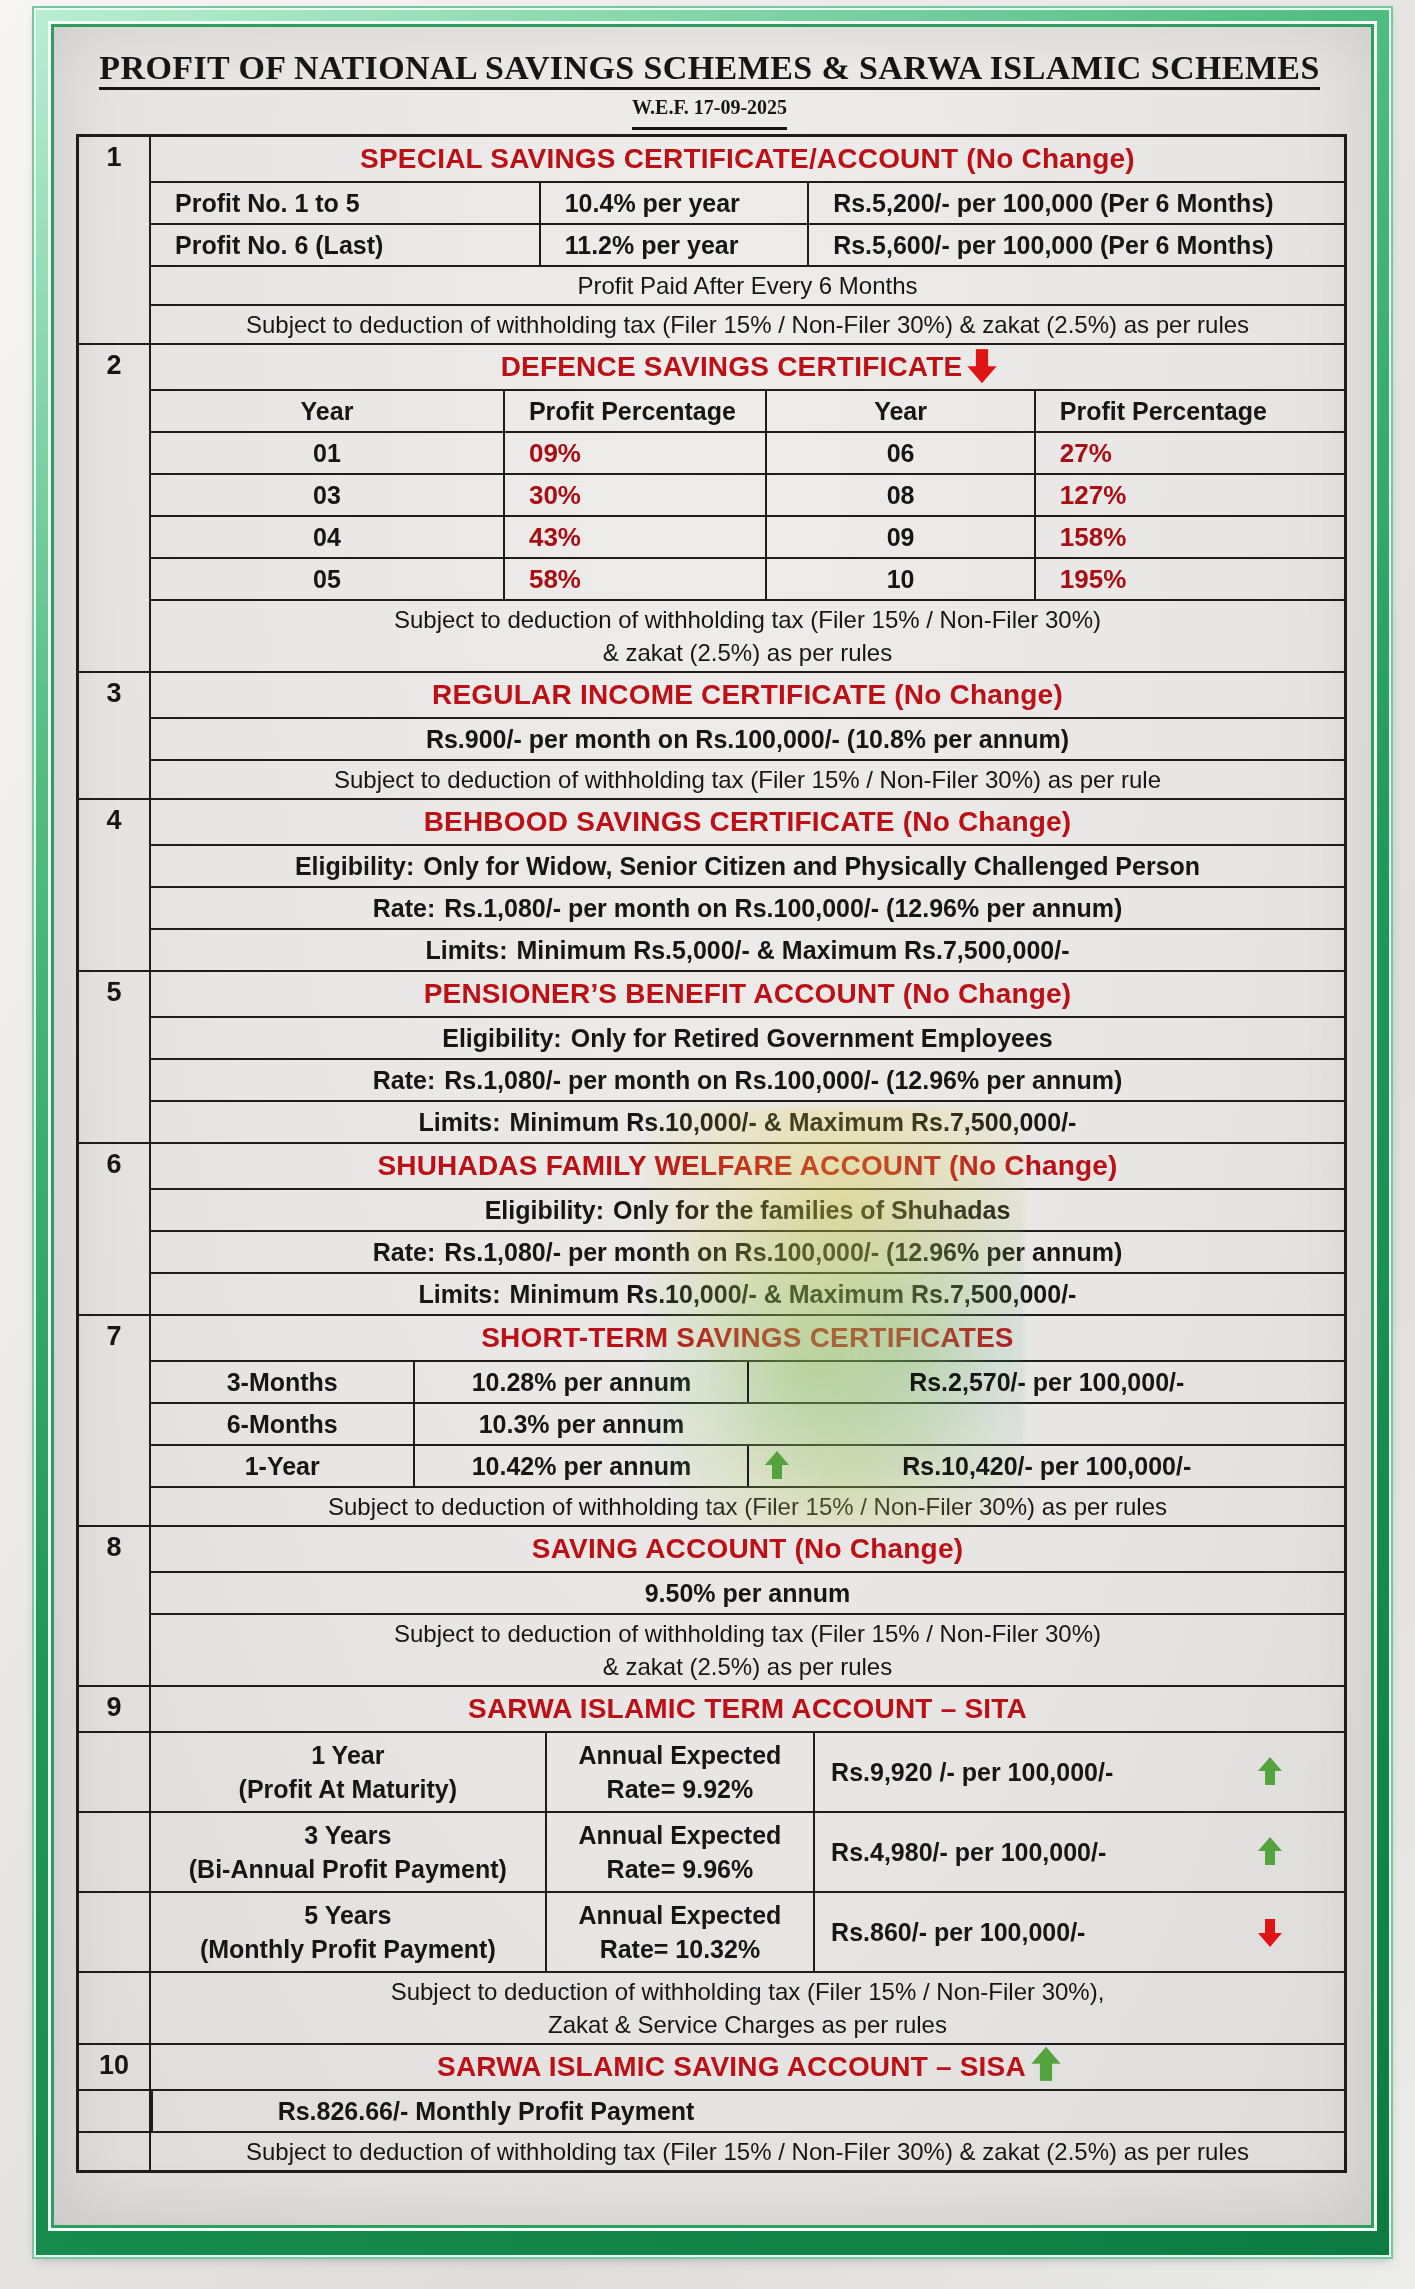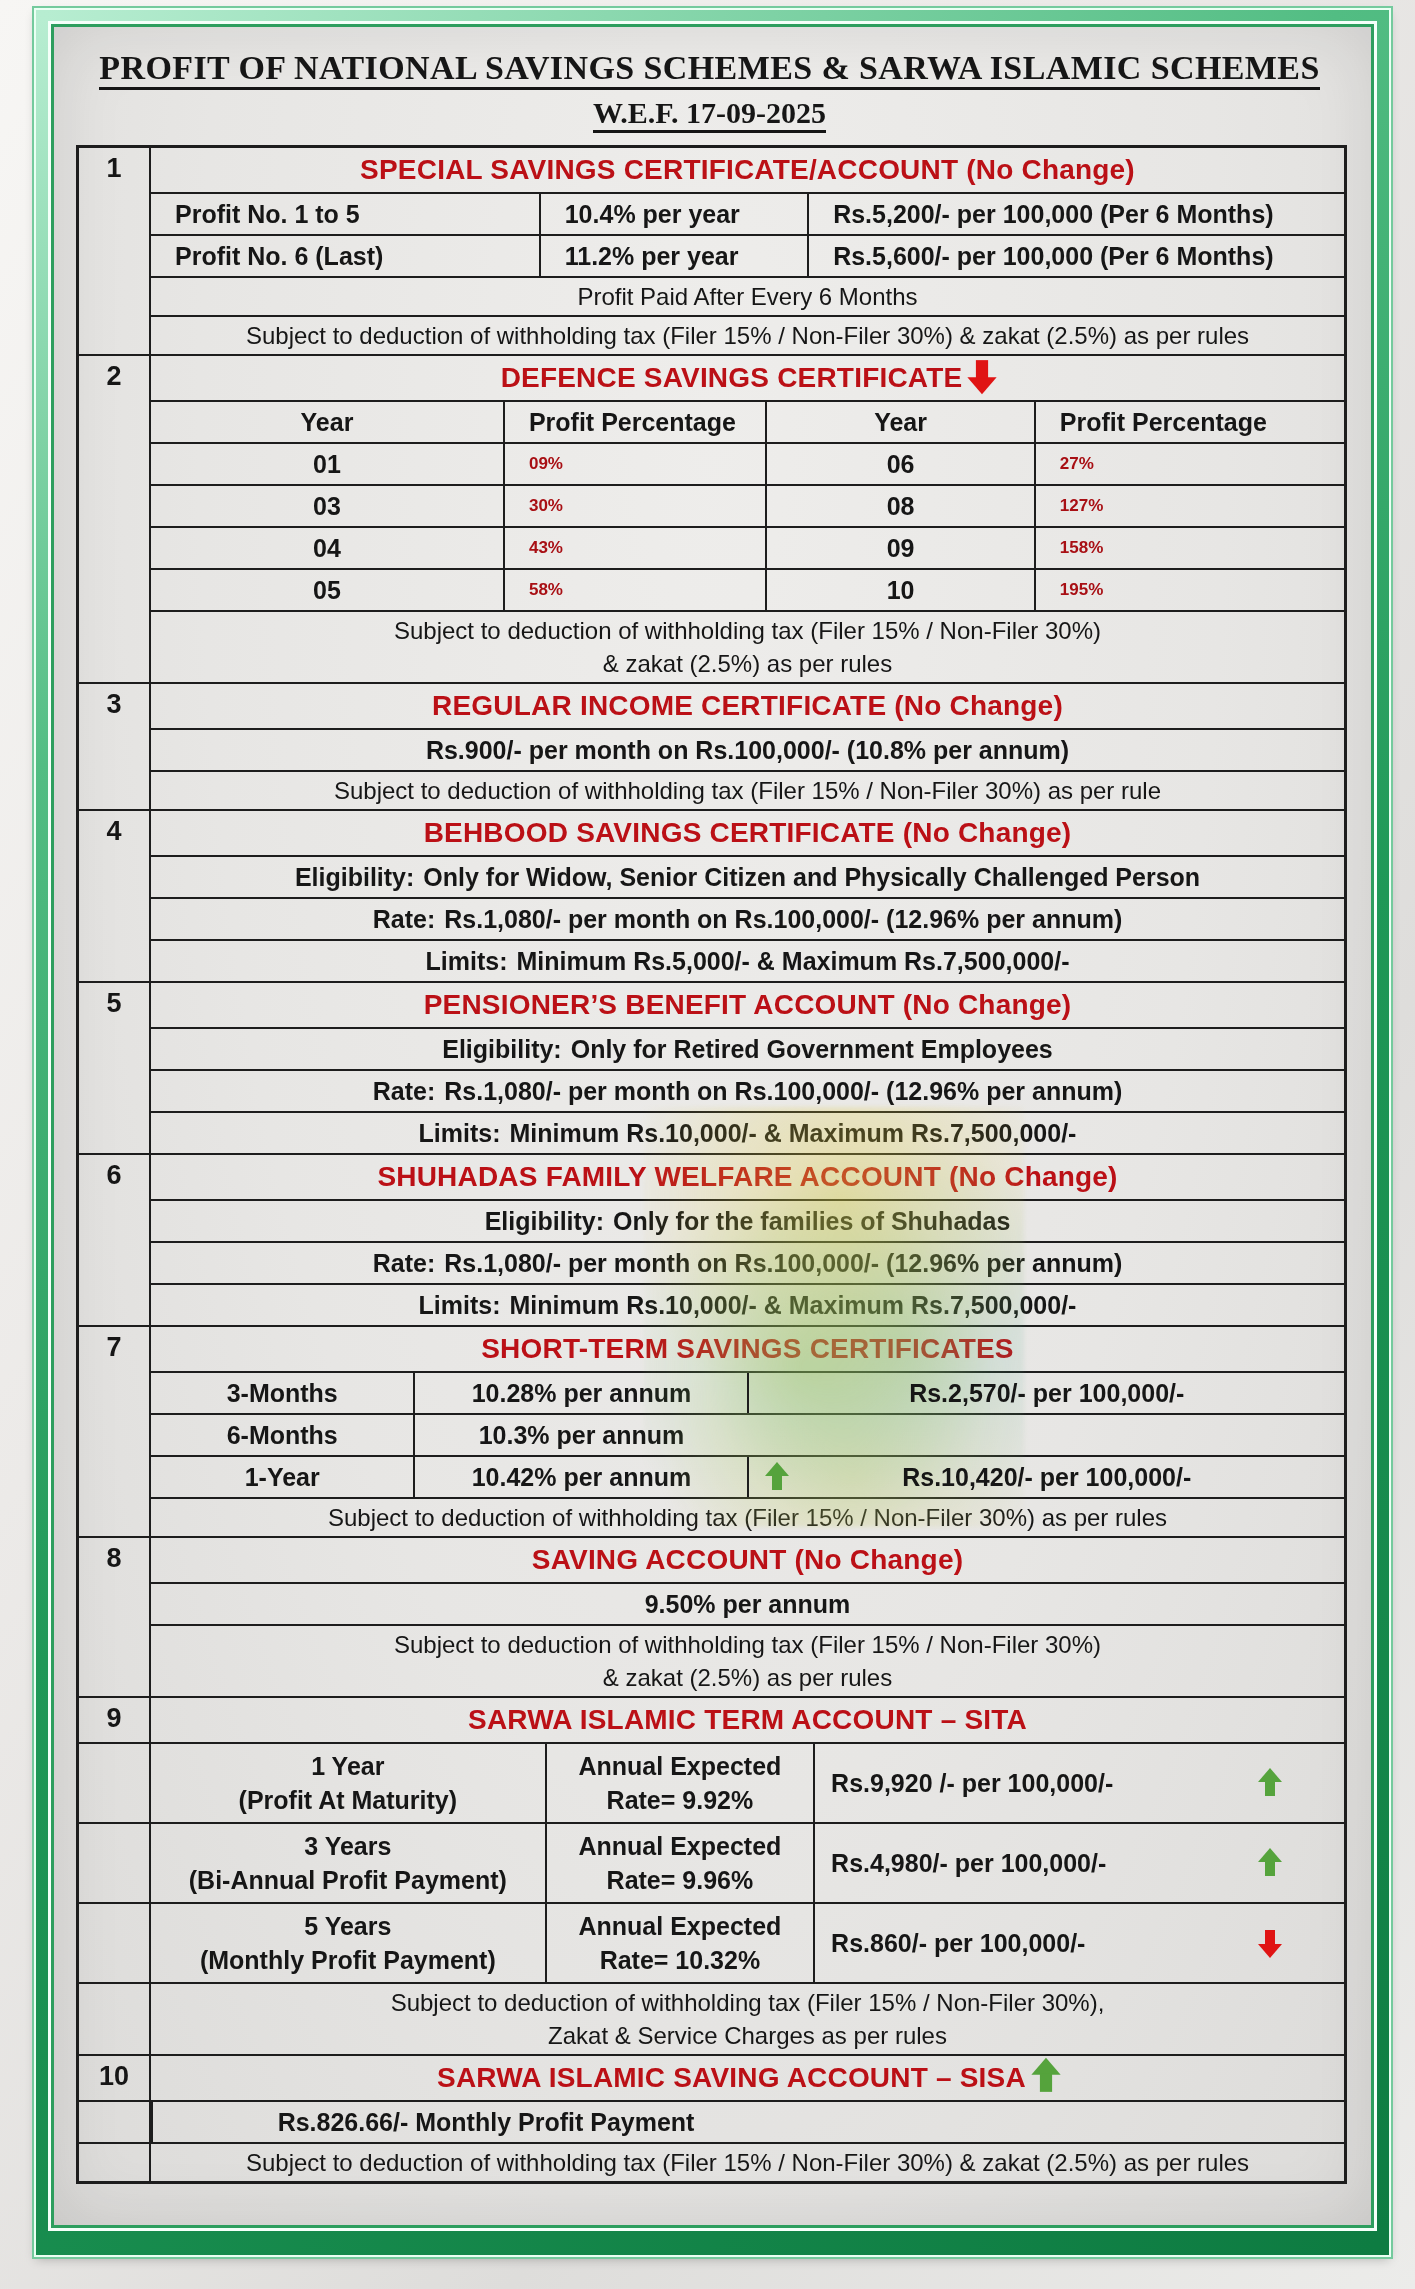--- a/index.html
+++ b/index.html
@@ -32,22 +32,22 @@
     filter:blur(2px);
   }
   
   .doc-title{ text-align:center;margin-top:6px; }
   .doc-title span{
     font-family:"Liberation Serif","DejaVu Serif",serif;font-weight:700;font-size:34px;
     letter-spacing:.4px;border-bottom:3px solid #151515;padding-bottom:1px;white-space:nowrap;
   }
   .doc-subtitle{ text-align:center;margin-top:9px;margin-bottom:15px; }
   .doc-subtitle span{
-    font-family:"Liberation Serif","DejaVu Serif",serif;font-weight:700;font-size:30px;
-    border-bottom:3px solid #151515;padding-bottom:1px;
+    font-family:"Liberation Serif","DejaVu Serif",serif;font-weight:700;font-size:20px;
+    border-bottom:3px solid #151515;padding-bottom:9px;
   }
   
   .table{border:3px solid #1d1d1d;margin:0 6px 0 10px;background:transparent}
   .sec{display:grid;grid-template-columns:72px 1fr;border-top:2px solid #1d1d1d}
   .table > .sec:first-child{border-top:none}
   .numcell{
     border-right:2px solid #1d1d1d;display:flex;justify-content:center;align-items:flex-start;
     font-size:27px;font-weight:700;padding-top:5px;
   }
   .secbody > div + div{border-top:2px solid #1d1d1d}
@@ -61,21 +61,21 @@
   .g3b{grid-template-columns:22% 28% 50%}
   .g3c{grid-template-columns:33% 22.5% 44.5%}
   .g2 {grid-template-columns:56% 44%}
   .cell{
     display:flex;align-items:center;font-size:25px;font-weight:600;min-height:40px;
   }
   .cell.bl{border-left:2px solid #1d1d1d}
   .cell.left{justify-content:flex-start;padding-left:24px}
   .cell.center{justify-content:center;text-align:center}
   .cell.b{font-weight:700}
-  .redval{color:#a80f14;font-weight:700;font-size:17px}
+  .redval{color:#a80f14;font-weight:700;font-size:26px}
   .note{
     min-height:37px;display:flex;align-items:center;justify-content:center;
     font-size:24px;font-weight:500;text-align:center;
   }
   .note2{
     min-height:70px;display:flex;flex-direction:column;align-items:center;justify-content:center;
     font-size:24px;font-weight:500;text-align:center;line-height:33px;
   }
   .lbl{font-weight:700;margin-right:9px}
   .h40{height:40px}

